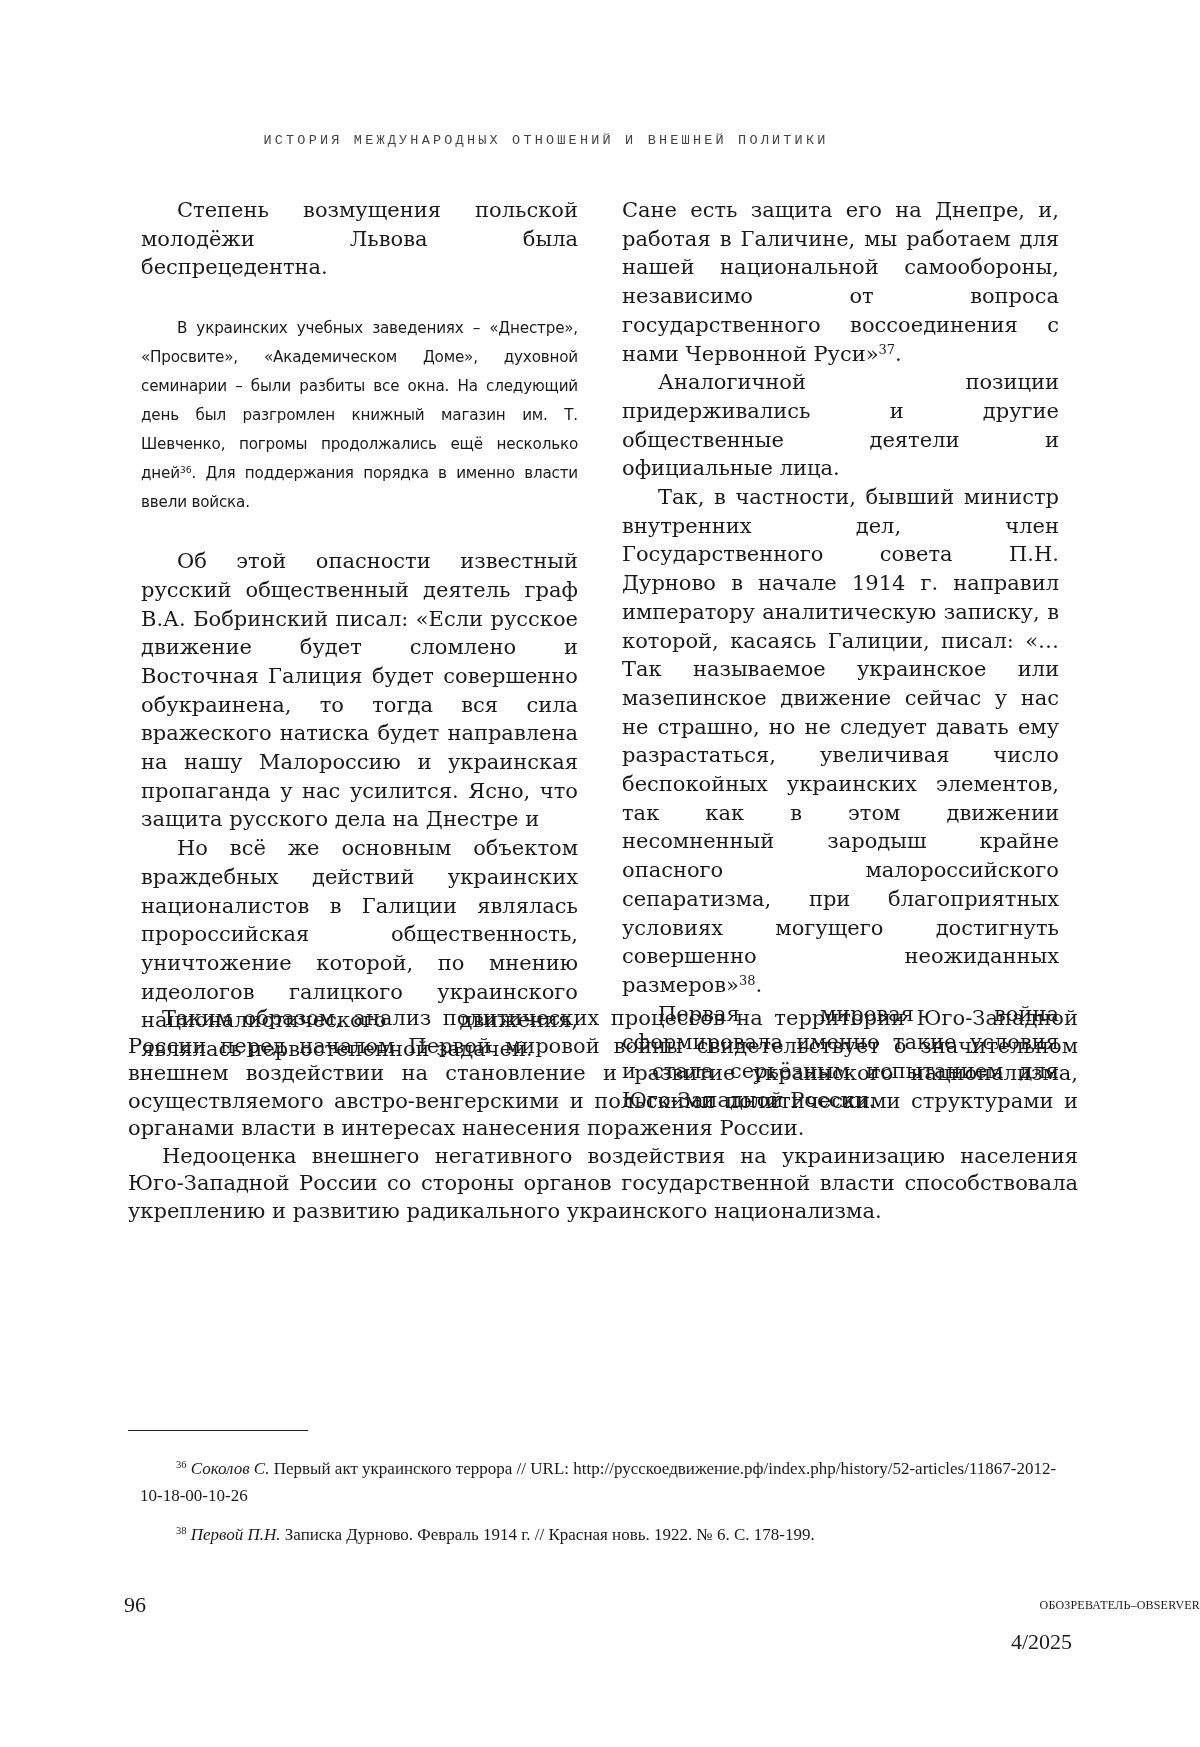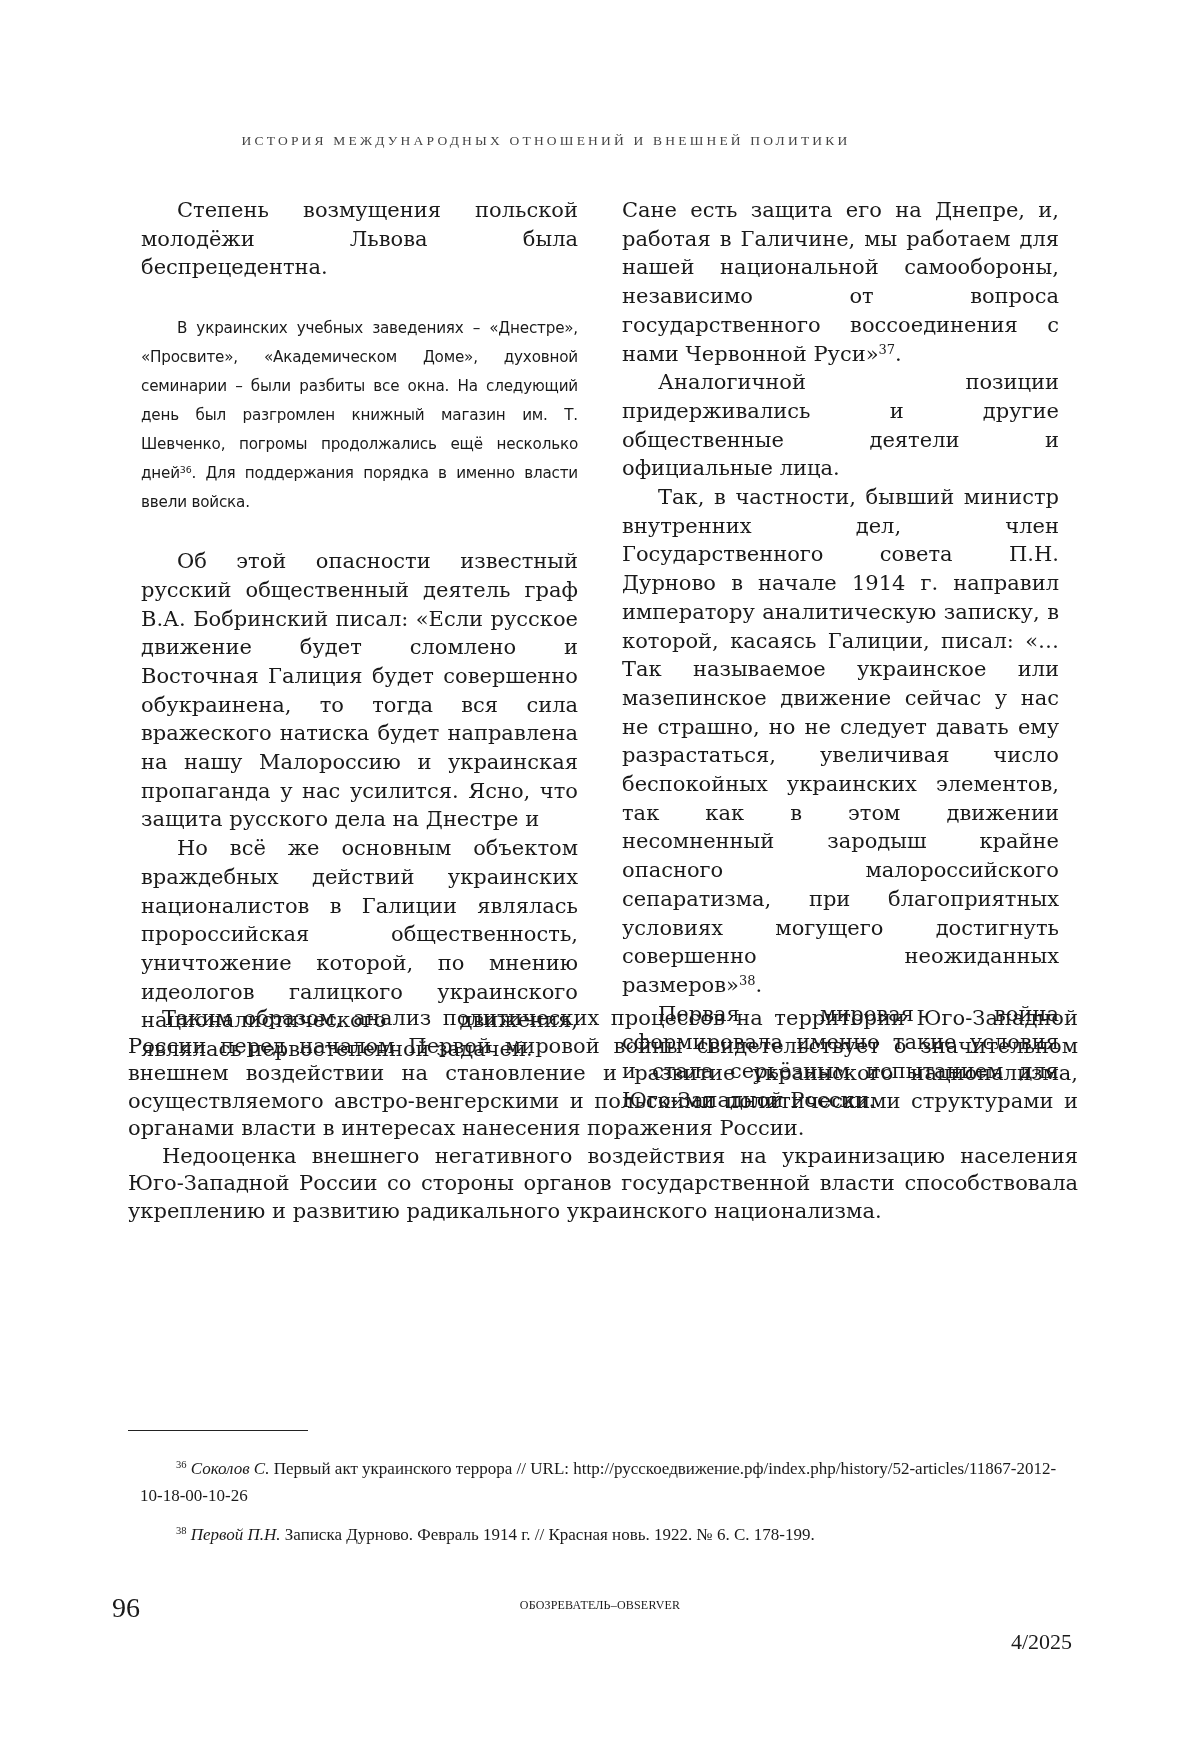--- a/index.html
+++ b/index.html
@@ -1,19 +1,19 @@
 <!DOCTYPE html>
 <html><head>
   <meta charset="utf-8">
   <style>
     html, body { margin: 0; padding: 0; background: #ffffff; }
     body { width: 1200px; height: 1747px; position: relative; overflow: hidden; color: #1a1a1a; }
     .running-head {
       position: absolute; top: 133px; left: 0; width: 1092px; text-align: center;
-      font-family: Liberation Serif, serif; font-size: 13.5px; letter-spacing: 3.2px;
+      font-family: Liberation Mono, monospace; font-size: 13.5px; letter-spacing: 3.2px;
       color: #444;
     }
     .col {
       position: absolute; top: 196px; width: 437px;
       font-family: "DejaVu Serif", serif; font-size: 21px; line-height: 28.7px;
       text-align: justify; hyphens: manual;
     }
     .col-left { left: 141px; }
     .col-right { left: 622px; }
     .col p { margin: 0; text-indent: 36px; }
@@ -34,22 +34,22 @@
     .rule {
       position: absolute; left: 128px; top: 1430px; width: 180px; height: 1px; background: #222;
     }
     .footnotes {
       position: absolute; left: 128px; width: 950px; top: 1443px;
       font-family: "Liberation Serif", serif; font-size: 17px; line-height: 27px;
     }
     .footnotes p { margin: 12px; text-indent: 36px; }
     .footnotes i { font-style: italic; }
     sup { font-size: 0.62em; vertical-align: 0.55em; line-height: 0; }
-    .footer-page { position: absolute; left: 112px; top: 1592px; font-family: "Liberation Serif", serif; font-size: 28px; }
-    .footer-journal { position: absolute; left: 0; width: 1200px; top: 1598px; text-align: center; font-family: "Liberation Serif", serif; font-size: 12px; letter-spacing: 0.2px; }
+    .footer-page { position: absolute; left: 124px; top: 1592px; font-family: "Liberation Serif", serif; font-size: 22px; }
+    .footer-journal { position: absolute; left: 0; width: 1200px; top: 1598px; text-align: right; font-family: "Liberation Serif", serif; font-size: 12px; letter-spacing: 0.2px; }
     .footer-issue { position: absolute; right: 128px; top: 1592px; font-family: "Liberation Serif", serif; font-size: 22px; margin-top: 37px; }
   </style>
 </head>
 <body>
 
 <div class="running-head">ИСТОРИЯ МЕЖДУНАРОДНЫХ ОТНОШЕНИЙ И ВНЕШНЕЙ ПОЛИТИКИ</div>
 
 <div class="col col-left">
   <p>Степень возмущения польской молодёжи Львова была беспрецедентна.</p>
   <p class="quote"><span>В украинских учебных заведениях – «Днестре», «Просвите», «Академическом Доме», духовной семинарии – были разбиты все окна. На следующий день был разгромлен книжный магазин им. Т. Шевченко, погромы продолжались ещё несколько дней</span><sup>36</sup><span>. Для поддержания порядка в именно власти ввели войска.</span></p>

